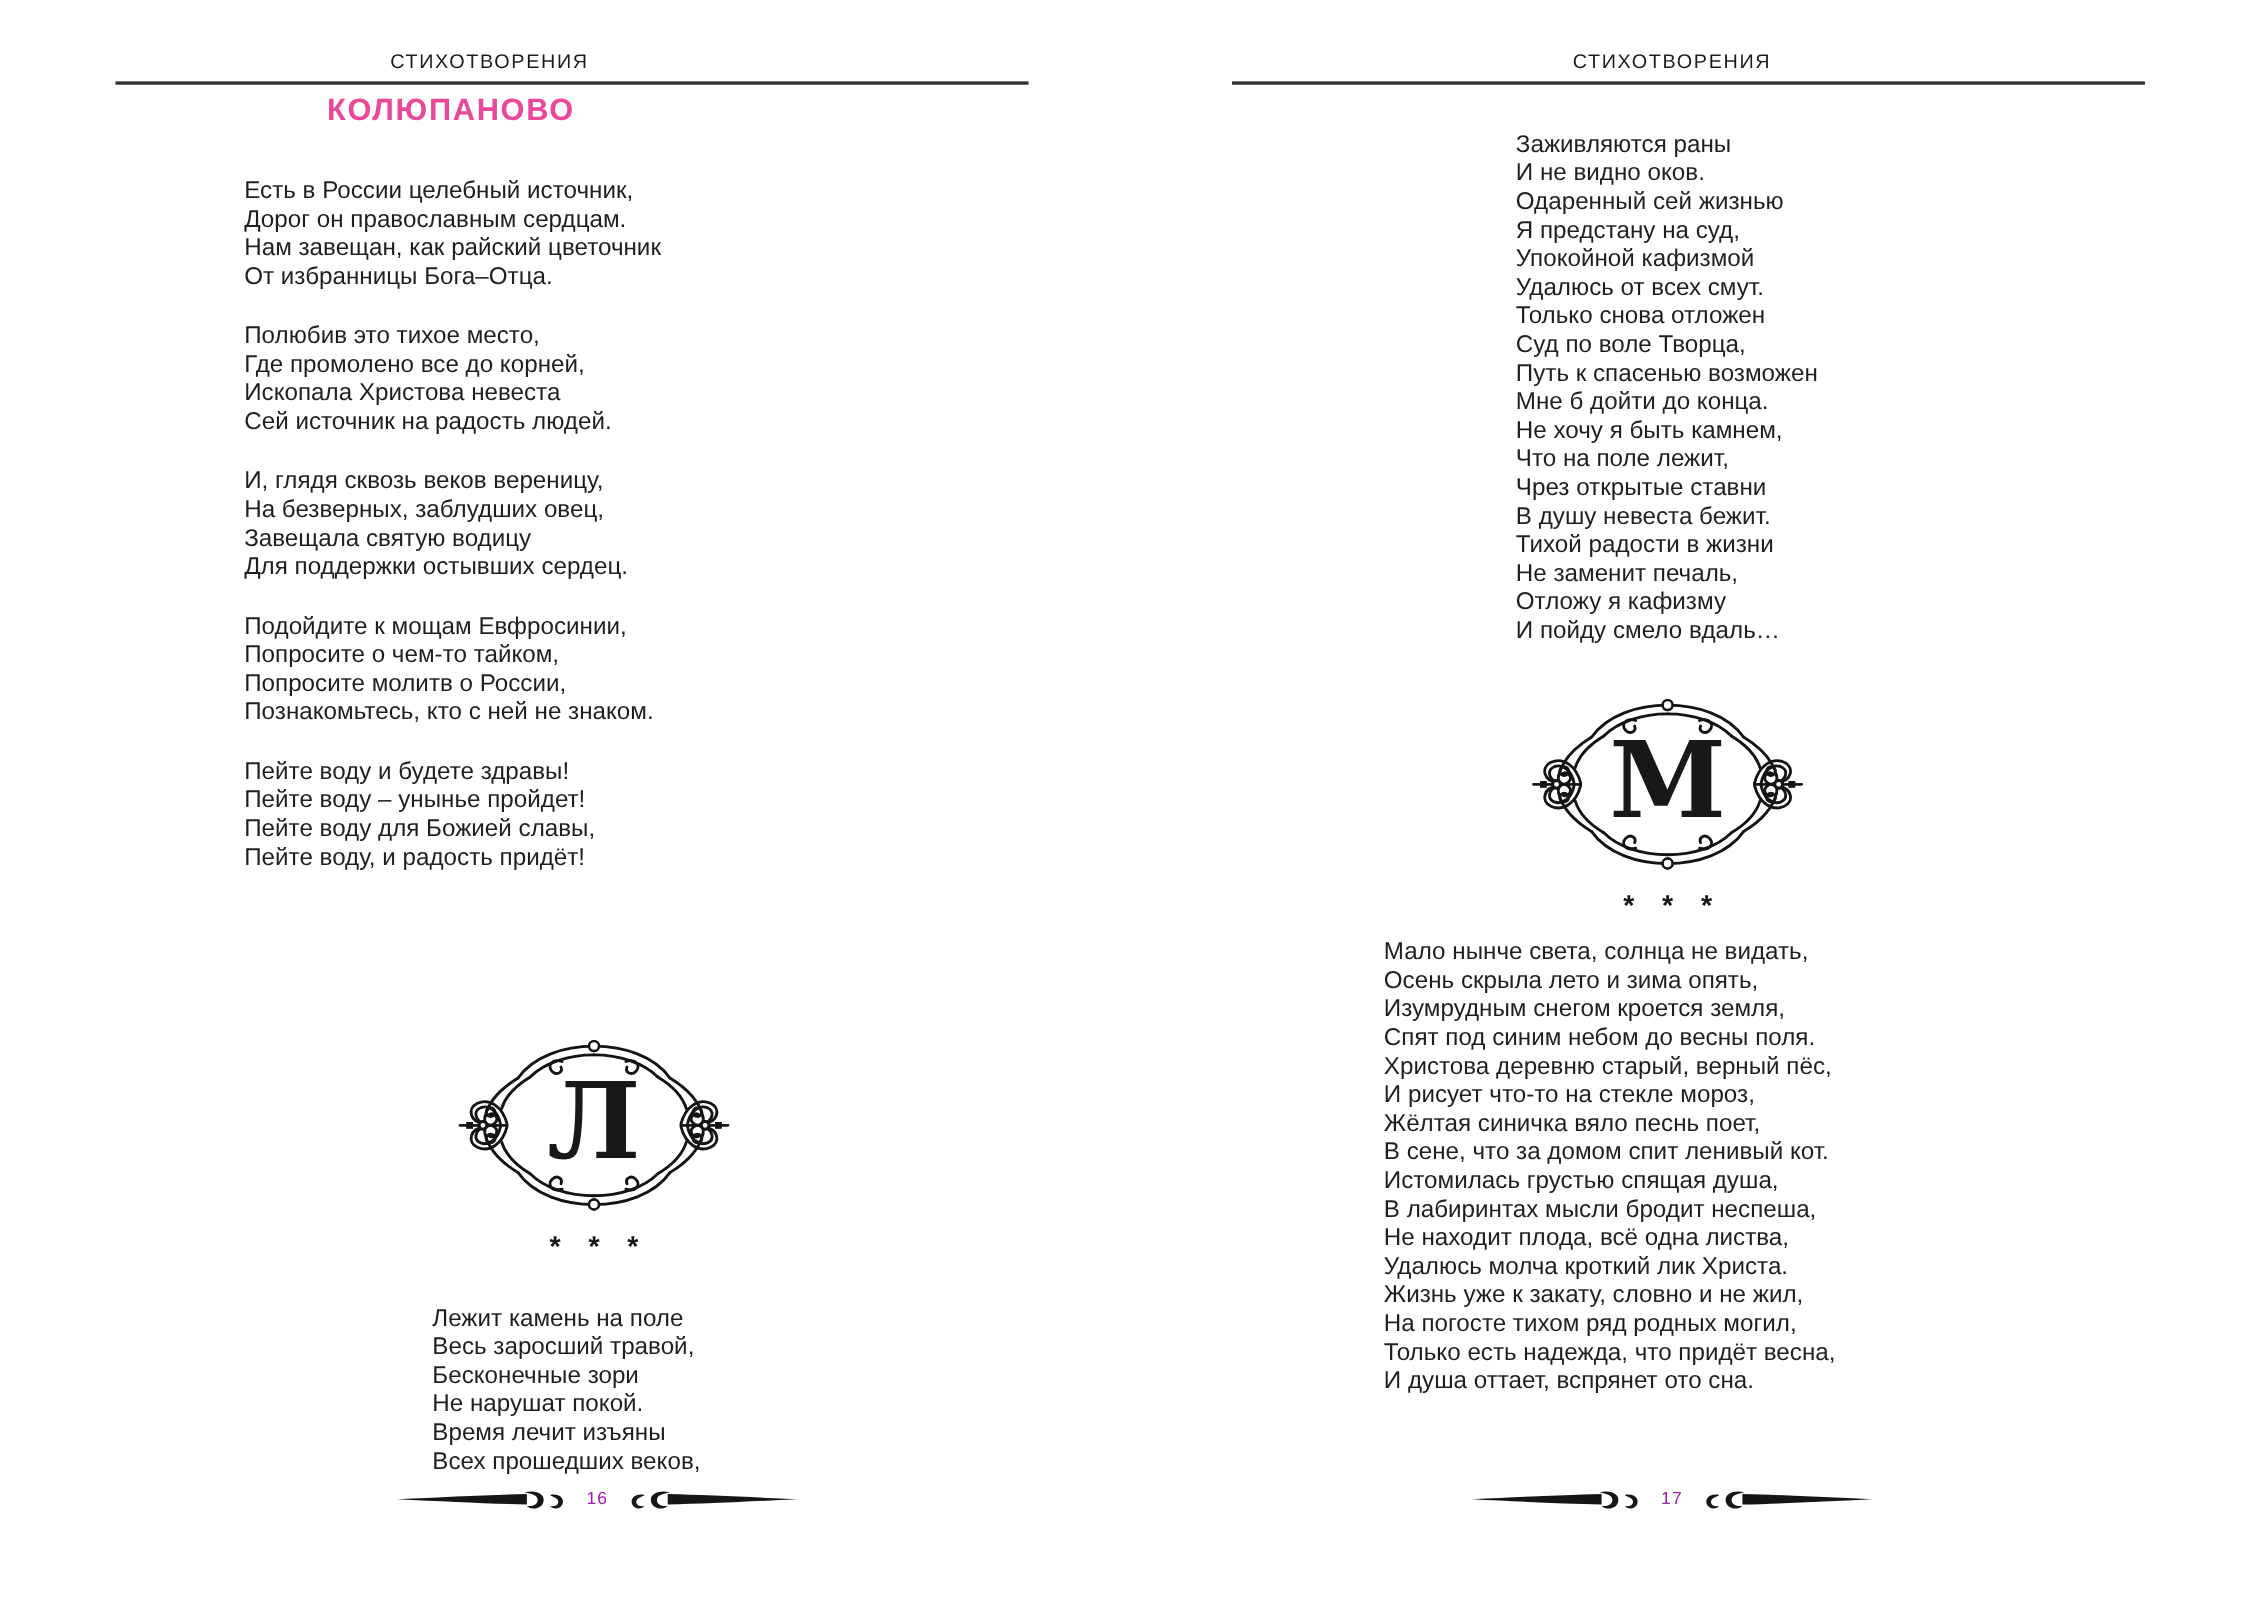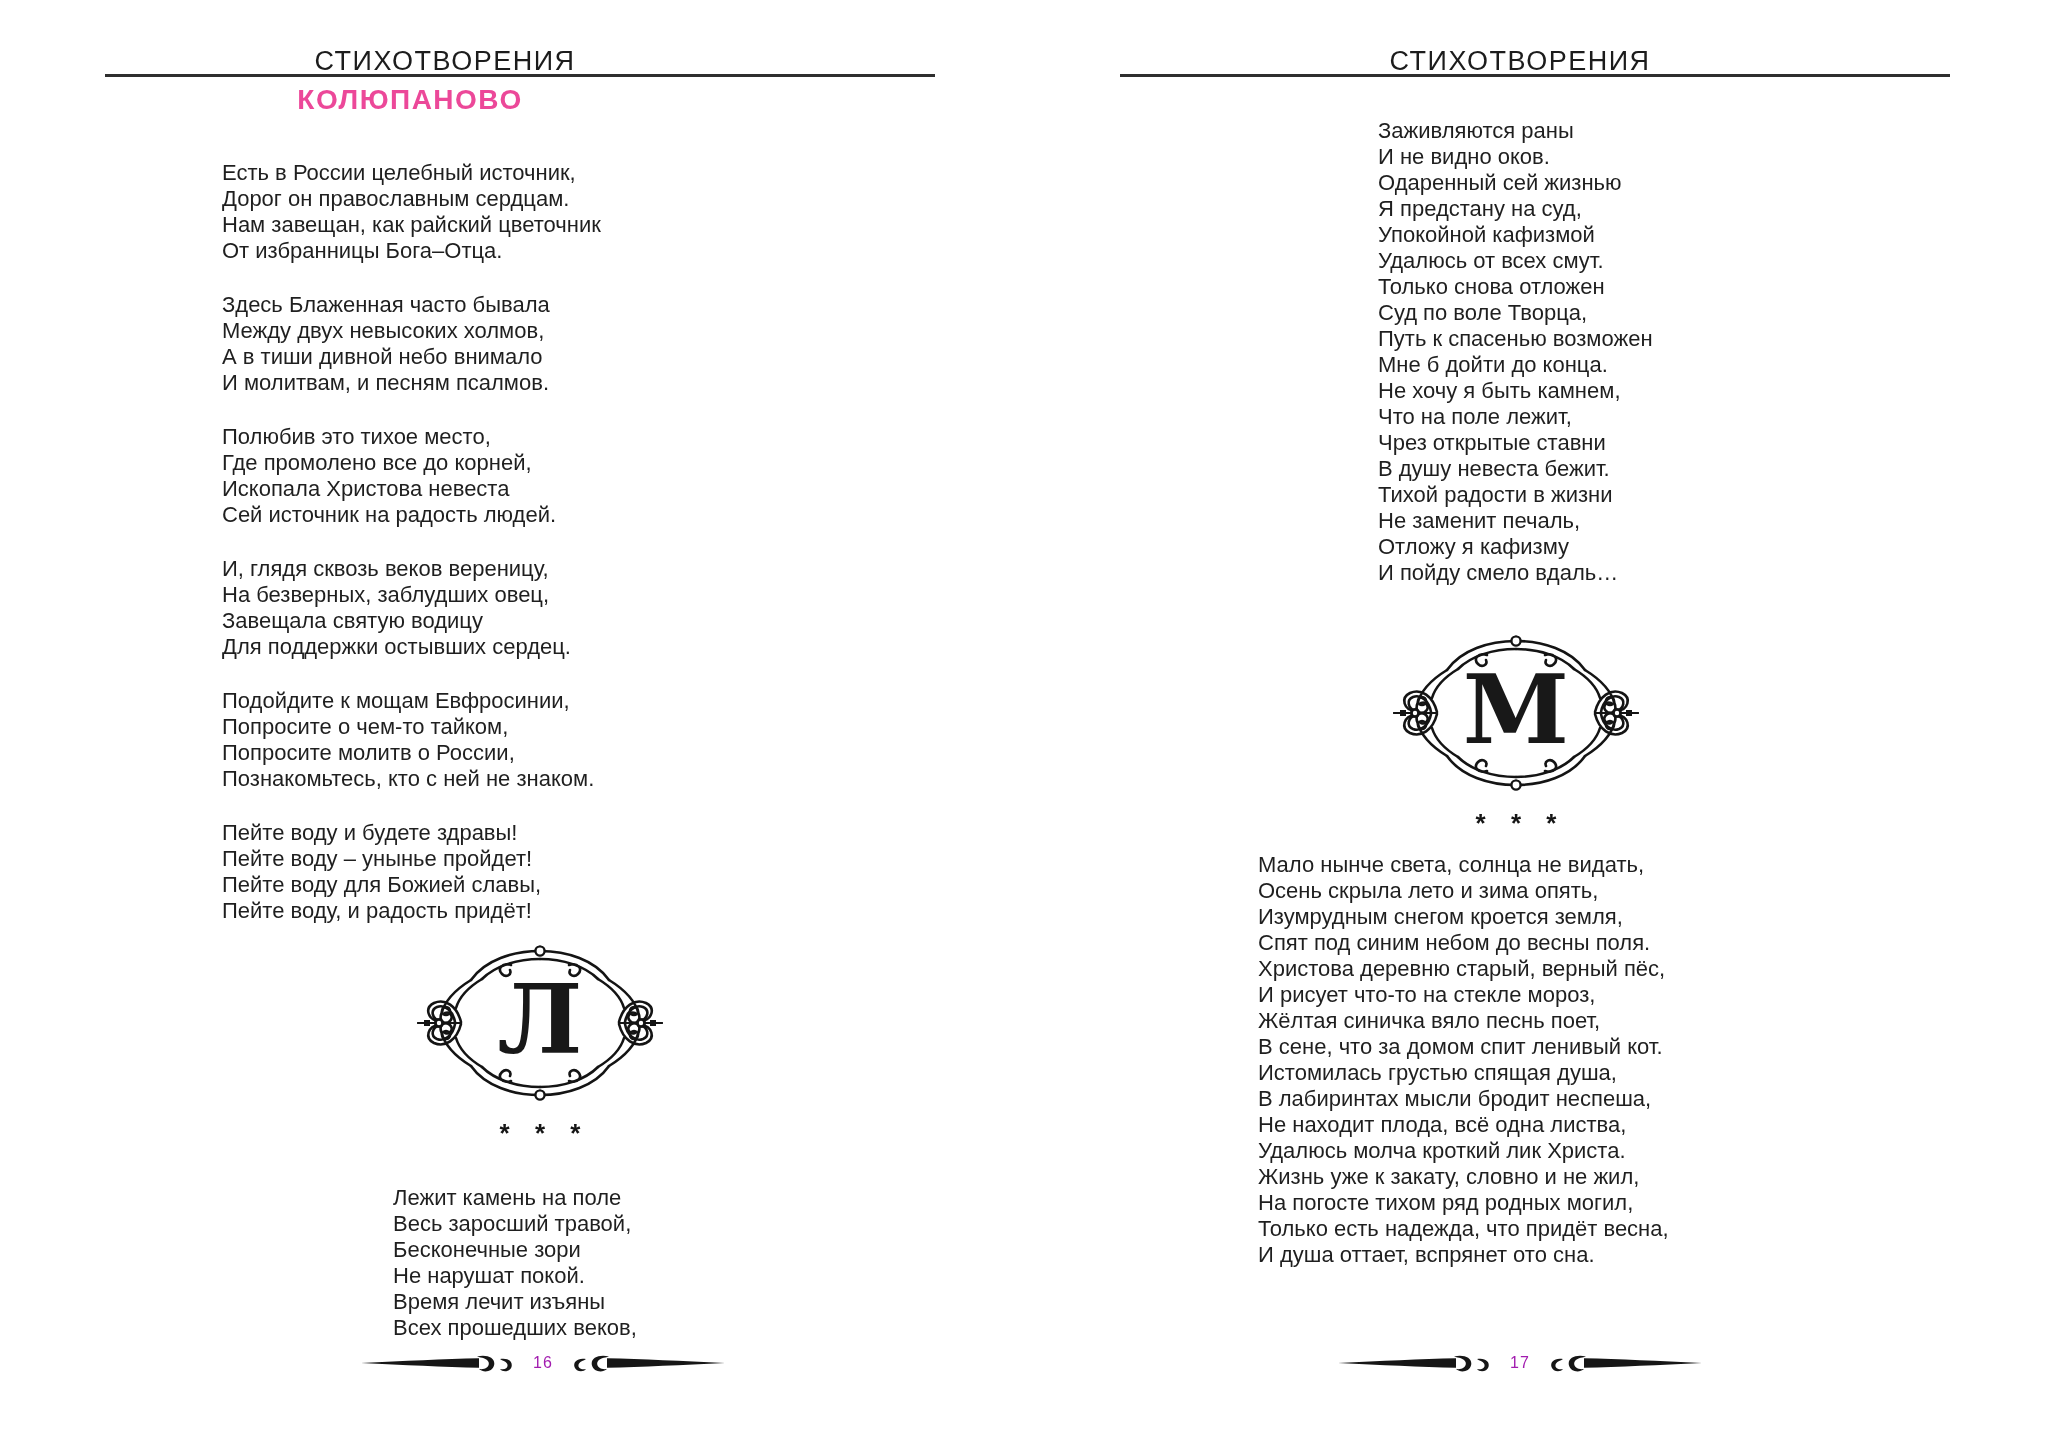--- a/index.html
+++ b/index.html
@@ -13,21 +13,21 @@
     position:relative;
     width:2058px;height:1454px;
     background:var(--bg);
     font-family:"Liberation Sans", sans-serif;
     color:var(--text);
     overflow:hidden;
   }
   .running-header{
     position:absolute;top:46px;width:420px;
     text-align:center;
-    font-size:27px;letter-spacing:1.5px;
+    font-size:18px;letter-spacing:1.5px;
     color:#1c1c1c;
   }
   .running-header.lp{left:235px;}
   .running-header.rp{left:1310px;}
   .header-rule{
     position:absolute;top:74px;height:3px;width:830px;
     background:var(--rule);
   }
   .header-rule.lp{left:105px;}
   .header-rule.rp{left:1120px;}
@@ -107,26 +107,20 @@
     <h1 class="poem-title">КОЛЮПАНОВО</h1>
 
     <div class="stanzas">
       <div class="stanza">
           <div class="pline">Есть в России целебный источник,</div>
           <div class="pline">Дорог он православным сердцам.</div>
           <div class="pline">Нам завещан, как райский цветочник</div>
           <div class="pline">От избранницы Бога–Отца.</div>
         </div>
       <div class="stanza">
-          <div class="pline">Здесь Блаженная часто бывала</div>
-          <div class="pline">Между двух невысоких холмов,</div>
-          <div class="pline">А в тиши дивной небо внимало</div>
-          <div class="pline">И молитвам, и песням псалмов.</div>
-        </div>
-      <div class="stanza">
           <div class="pline">Полюбив это тихое место,</div>
           <div class="pline">Где промолено все до корней,</div>
           <div class="pline">Ископала Христова невеста</div>
           <div class="pline">Сей источник на радость людей.</div>
         </div>
       <div class="stanza">
           <div class="pline">И, глядя сквозь веков вереницу,</div>
           <div class="pline">На безверных, заблудших овец,</div>
           <div class="pline">Завещала святую водицу</div>
           <div class="pline">Для поддержки остывших сердец.</div>

